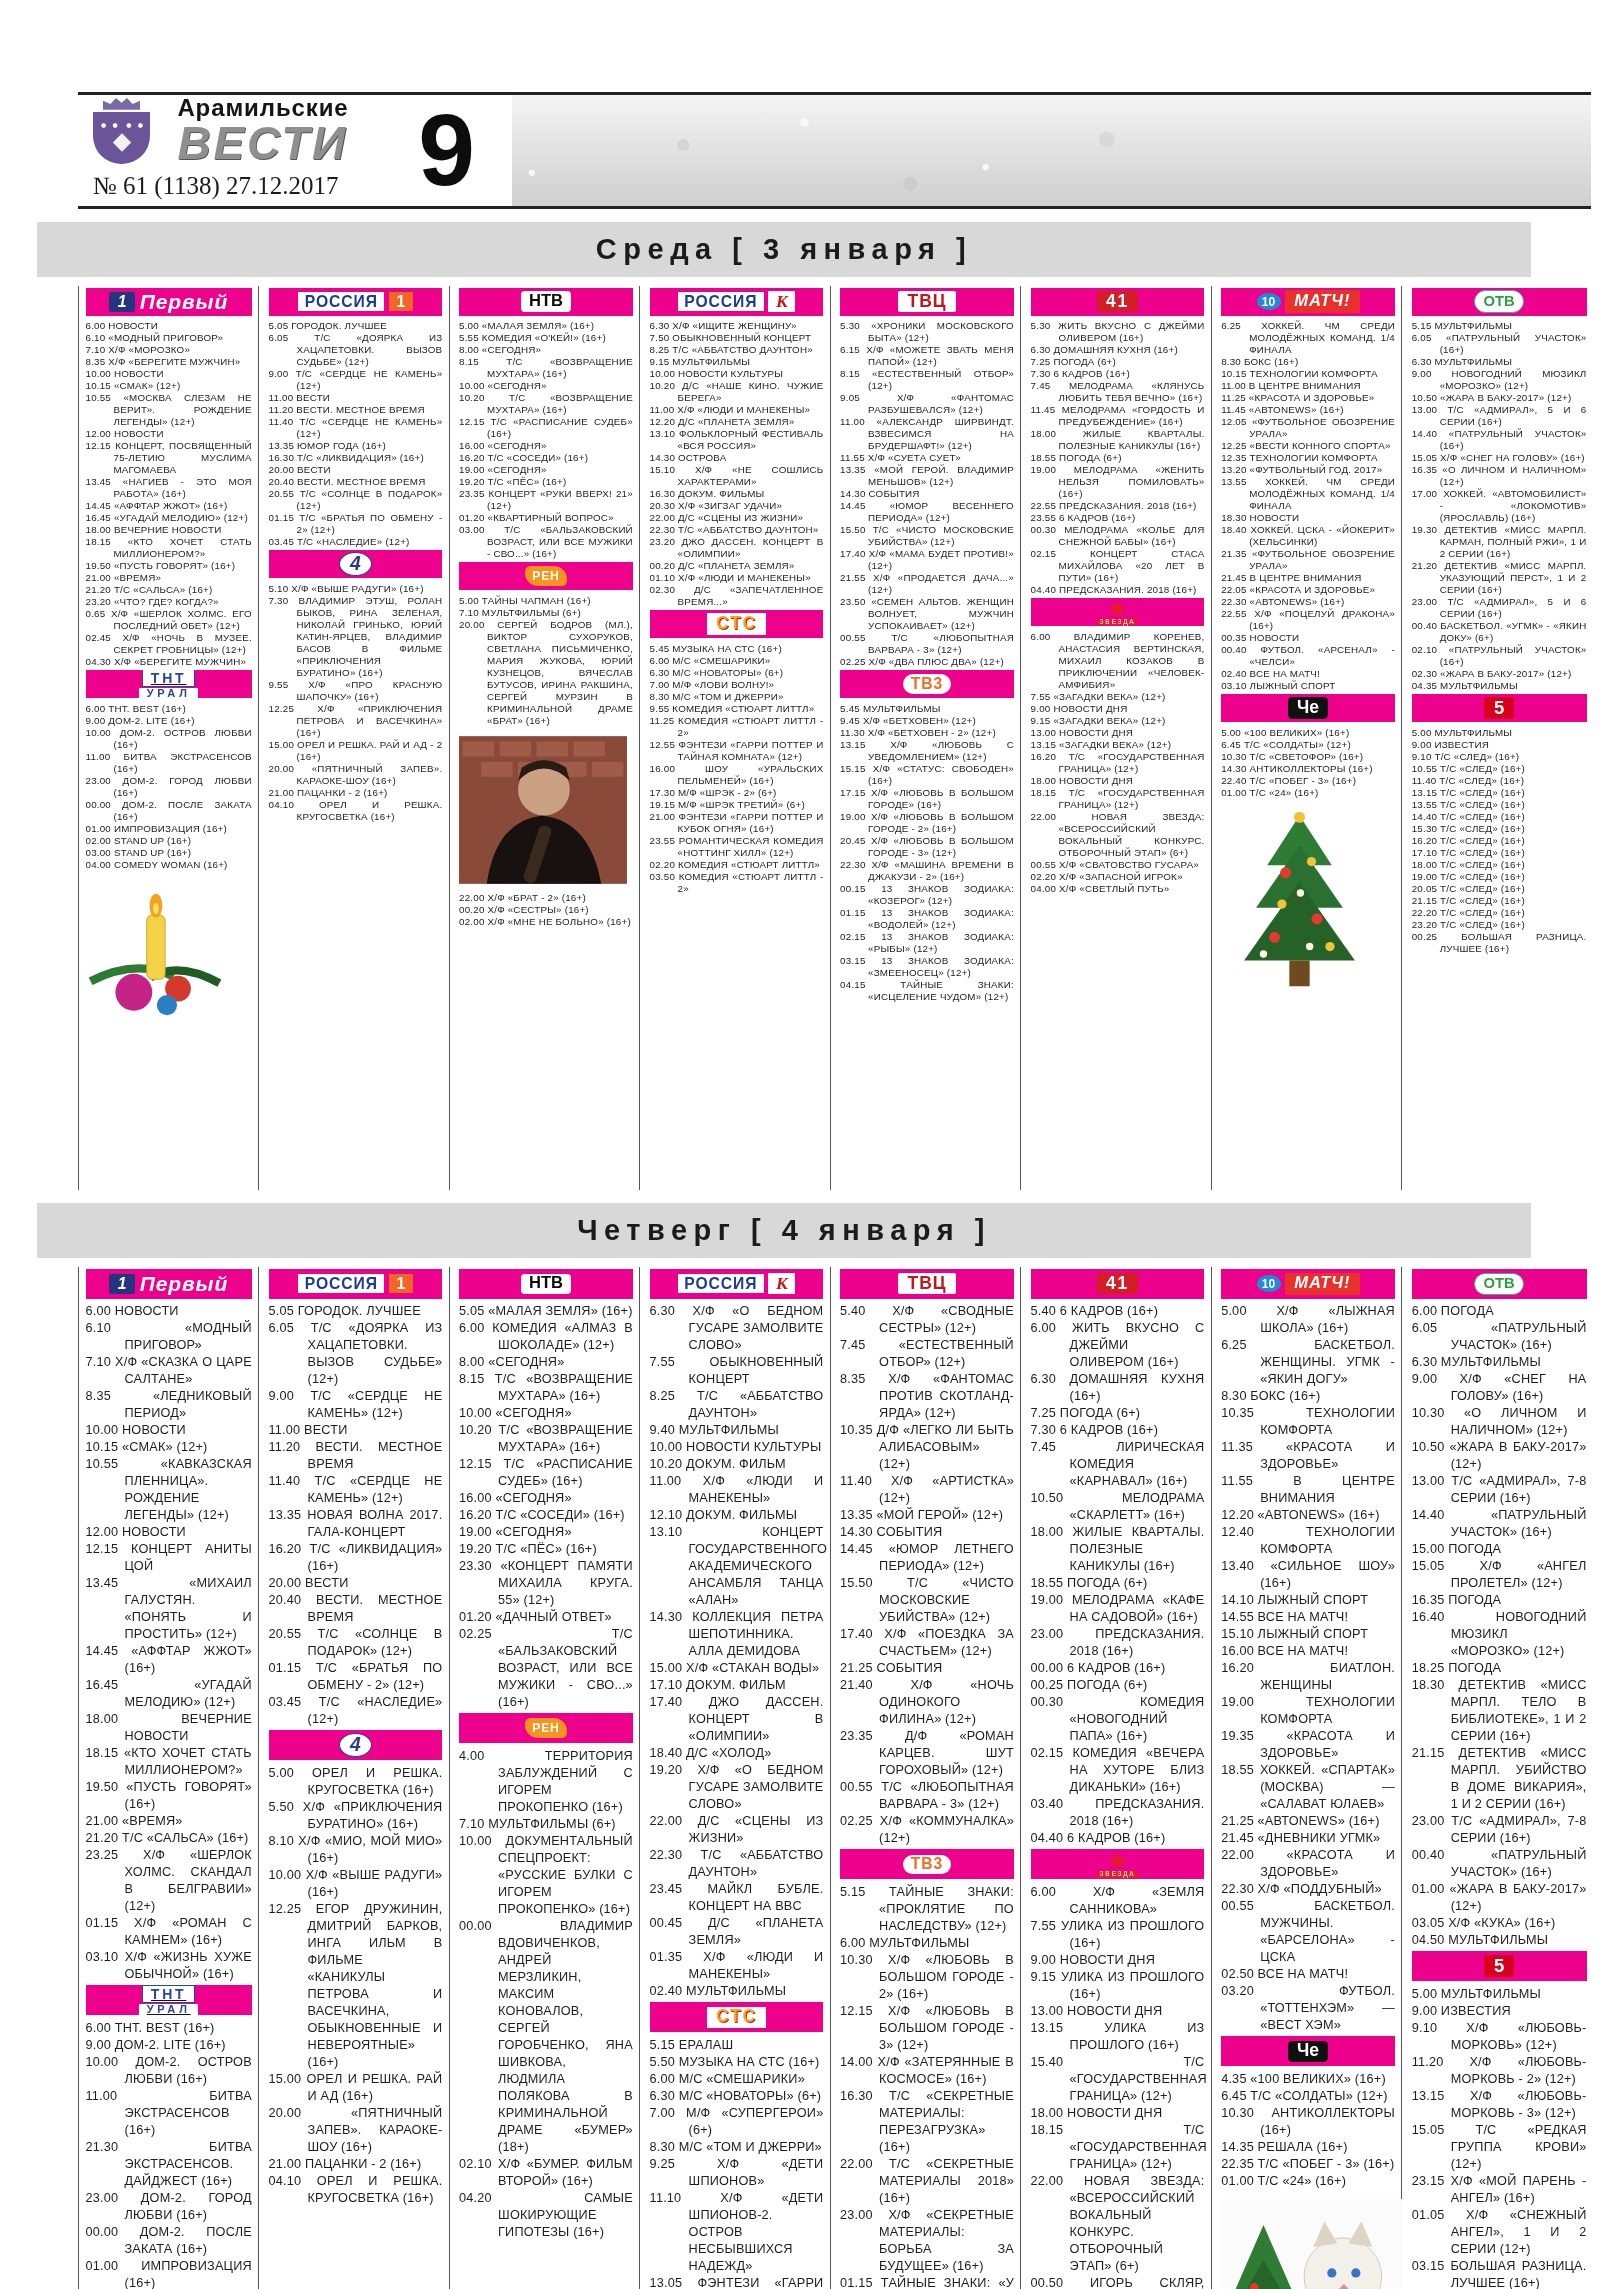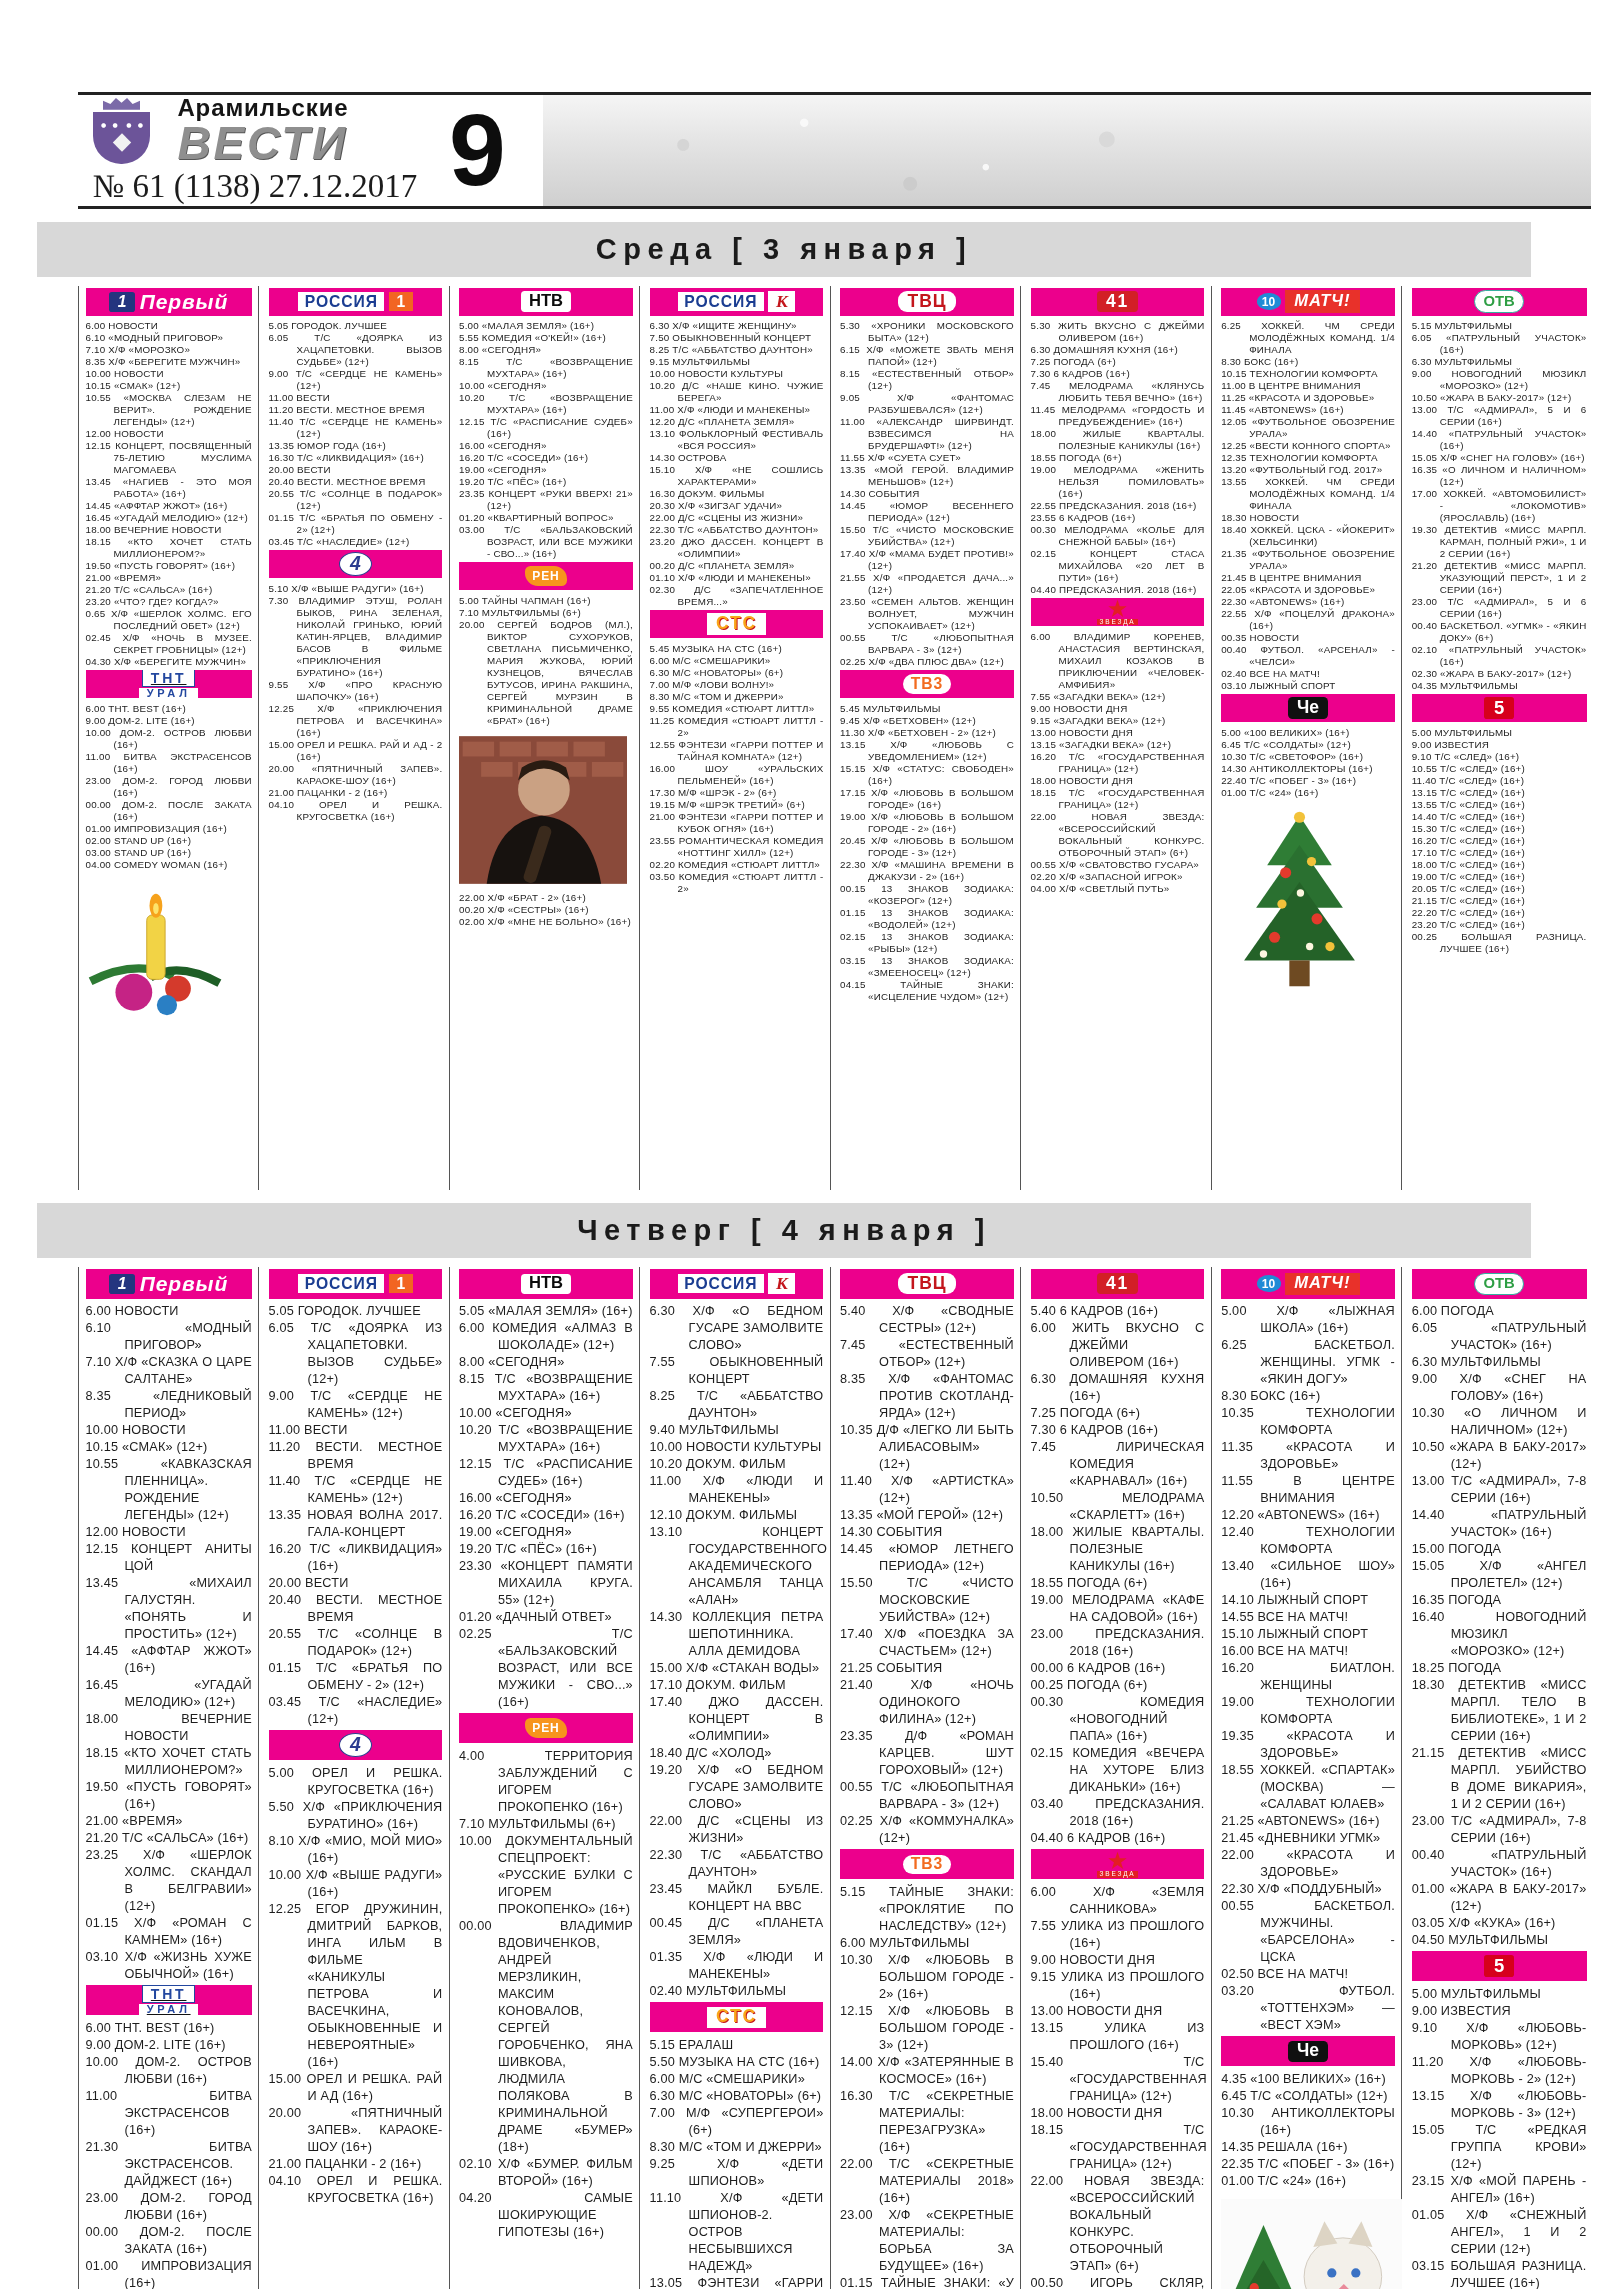--- a/index.html
+++ b/index.html
@@ -38,21 +38,21 @@
   .coat .shield::before{content:"";position:absolute;left:5.5px;right:5.5px;top:9.2px;height:9.2px;background:
      radial-gradient(circle 2.8px at 10% 50%,#fff 0 1.8px,transparent 2.8px),
      radial-gradient(circle 2.8px at 35% 50%,#fff 0 1.8px,transparent 2.8px),
      radial-gradient(circle 2.8px at 65% 50%,#fff 0 1.8px,transparent 2.8px),
      radial-gradient(circle 2.8px at 90% 50%,#fff 0 1.8px,transparent 2.8px);}
   .coat .shield::after{content:"";position:absolute;left:50%;top:24px;width:13px;height:13px;transform:translateX(-50%) rotate(45deg);background:#f2f2f2;}
   .paper-name{grid-row:1;grid-column:2;line-height:1;padding-left:7.4px;}
   .nm1{font-size:24px;font-weight:bold;color:#151515;letter-spacing:0.9px;}
   .nm2{font-size:46px;font-weight:bold;color:#8f8f8f;letter-spacing:2.8px;font-style:italic;
        text-shadow:0.9px 0.9px 0 #555;}
-  .issue{grid-row:2;grid-column:1 / span 2;font-family:"Liberation Serif",serif;font-size:33px;color:#1c1c1c;padding-left:1.8px;}
+  .issue{grid-row:2;grid-column:1 / span 2;font-family:"Liberation Serif",serif;font-size:25px;color:#1c1c1c;padding-left:1.8px;}
   .pageno{grid-row:1 / span 2;grid-column:3;font-size:102px;font-weight:bold;color:#0d0d0d;text-align:center;line-height:1;}
 
   
   main{display:block;}
   .day-band{margin:13px 88px 9.2px 37px;height:55px;background:#d8d8d8;display:flex;align-items:center;justify-content:center;}
   .day-title{font-size:29px;font-weight:bold;letter-spacing:6.5px;color:#1b1b1b;}
   .cols{display:grid;grid-template-columns:repeat(8,1fr);column-gap:9.2px;padding:0 26px 0 78px;overflow:hidden;}
   .day-0 .cols{height:904px;}
   .day-1 .cols{height:1041px;}
   .col{border-right:0.9px solid #555;padding-right:6.5px;min-width:0;}
@@ -64,21 +64,21 @@
   .logo{display:flex;align-items:center;gap:4.6px;line-height:1;}
   .logo span{display:inline-flex;align-items:center;justify-content:center;white-space:nowrap;}
 
   .logo-perviy .a{background:#24357f;color:#fff;width:26px;height:20px;font-weight:bold;font-style:italic;font-size:15.7px;border-radius:2.8px;}
   .logo-perviy .b{color:#fff;font-weight:bold;font-style:italic;font-size:21px;letter-spacing:0.9px;}
   .logo-rossiya1 .a{background:#fff;color:#1b3d91;font-weight:bold;font-size:15.7px;padding:1.8px 6.5px;letter-spacing:0.9px;}
   .logo-rossiya1 .b{background:#f26522;color:#fff;font-weight:bold;font-size:15.7px;padding:1.8px 7.4px;}
   .logo-ntv .a{background:#fff;color:#0c0c0c;font-weight:bold;font-size:16.6px;padding:1.8px 8.3px;border-radius:3.7px;position:relative;}
   .logo-rossiyaK .a{background:#fff;color:#1b3d91;font-weight:bold;font-size:15.7px;padding:1.8px 6.5px;letter-spacing:0.9px;}
   .logo-rossiyaK .b{background:#fff;color:#c3161c;font-family:"Liberation Serif",serif;font-style:italic;font-weight:bold;font-size:17.5px;padding:1.8px 7.4px;}
-  .logo-tvc .a{background:#fff;color:#c3161c;font-weight:bold;font-size:17.5px;padding:1.8px 9.2px;border-radius:9px;letter-spacing:0.9px;}
+  .logo-tvc .a{background:#fff;color:#c3161c;font-weight:bold;font-size:17.5px;padding:1.8px 9.2px;border-radius:2px;letter-spacing:0.9px;}
   .logo-ch41 .a{background:#d21f26;color:#fff;font-weight:bold;font-size:17.5px;padding:1.8px 9.2px;border-radius:3.7px;letter-spacing:1.8px;}
   .logo-zvezda{flex-direction:column;gap:0;}
   .logo-zvezda .a{color:#e31e24;font-size:24px;line-height:.85;}
   .logo-zvezda .b{color:#fff;font-size:6.5px;letter-spacing:1.8px;background:#e31e24;padding:0 2.8px;}
   .logo-match .a{background:#1f8bd6;color:#fff;font-weight:bold;font-size:12px;width:24px;height:16.6px;border-radius:50%;}
   .logo-match .b{background:#e8312a;color:#fff;font-weight:bold;font-style:italic;font-size:16.6px;padding:2.8px 9.2px;letter-spacing:0.9px;}
   .logo-otv .a{background:#fff;color:#2e9e44;font-weight:bold;font-size:14.8px;padding:2.8px 8.3px;border-radius:13px;border:1.8px solid #35b0a0;}
   .logo-tnt{flex-direction:column;gap:0.9px;text-decoration:underline;}
   .logo-tnt .a{background:#fff;color:#23479f;font-weight:bold;font-size:14px;padding:0.9px 7.4px;letter-spacing:2.8px;border:1.8px solid #23479f;}
   .logo-tnt .b{background:#fff;color:#23479f;font-weight:bold;font-size:11px;padding:0 7.4px;letter-spacing:3.7px;}

